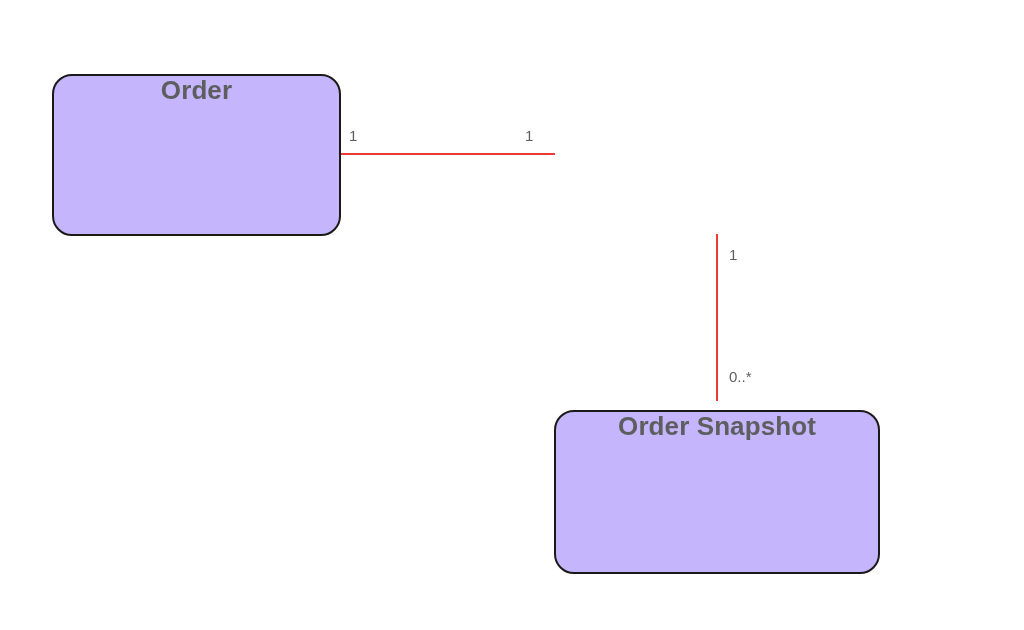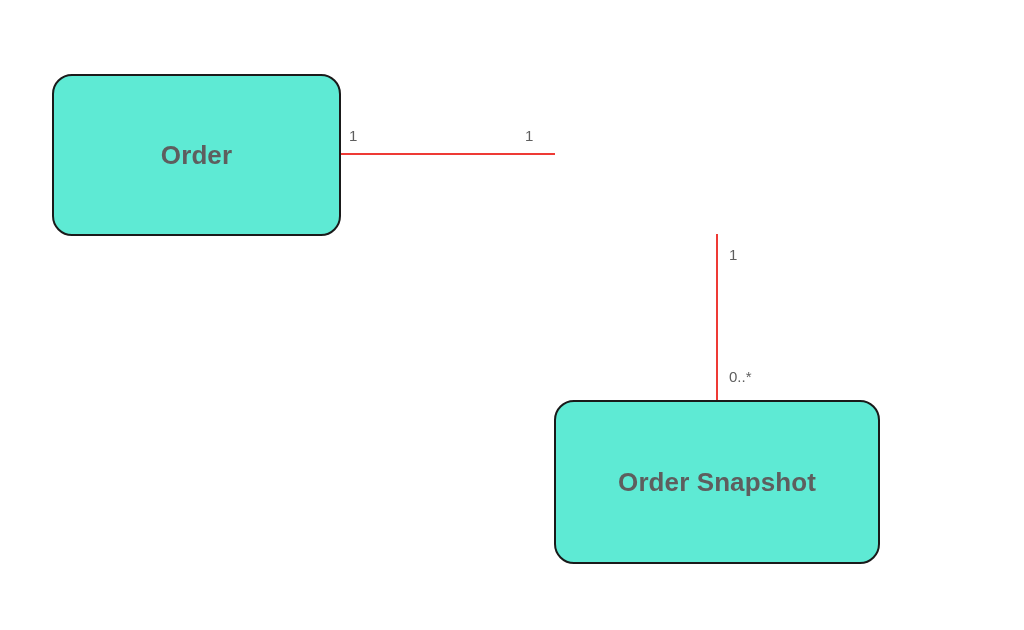--- a/index.html
+++ b/index.html
@@ -23,25 +23,25 @@
     position: absolute;
     left: 0;
     top: 0;
     width: 1024px;
     height: 630px;
     pointer-events: none;
   }
   .node {
     position: absolute;
     box-sizing: border-box;
-    background: #5eead4;
+    background: #c4b5fd;
     border: 2px solid #1a1a1a;
     border-radius: 20px;
     display: flex;
-    align-items: center;
+    align-items: flex-start;
     justify-content: center;
   }
   .node-label {
     font-size: 26px;
     font-weight: bold;
     color: #5e5e5e;
     letter-spacing: 0.1px;
     white-space: nowrap;
     text-align: center;
     line-height: 1.1;
@@ -53,21 +53,21 @@
     height: 162px;
   }
   #node-orderhistory {
     left: 554px;
     top: 74px;
     width: 326px;
     height: 161px;
   }
   #node-ordersnapshot {
     left: 554px;
-    top: 400px;
+    top: 410px;
     width: 326px;
     height: 164px;
   }
   .edge-label {
     position: absolute;
     font-size: 15px;
     font-weight: normal;
     color: #5e5e5e;
     white-space: nowrap;
     line-height: 1;

